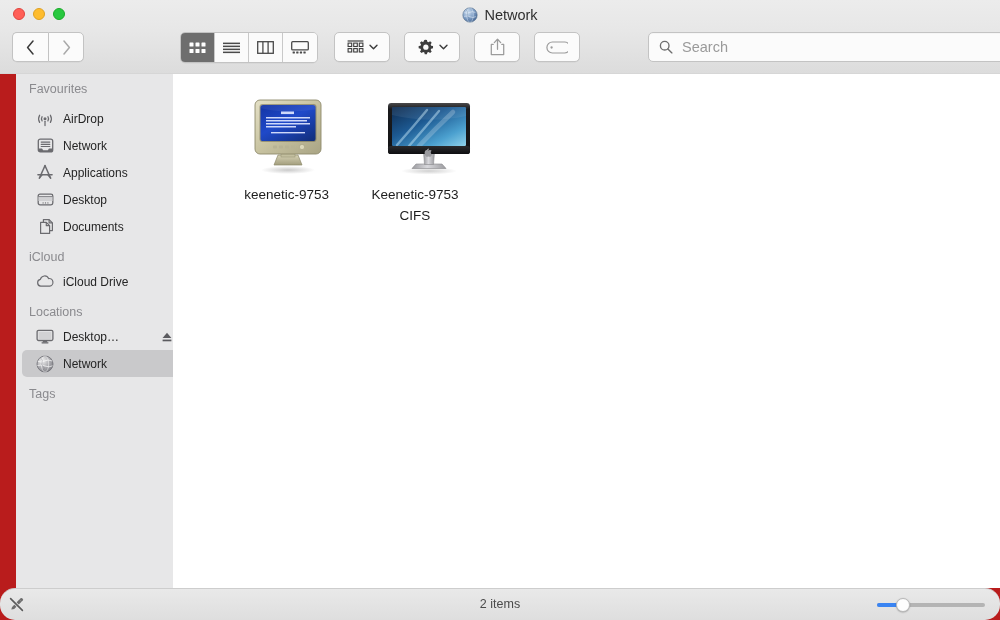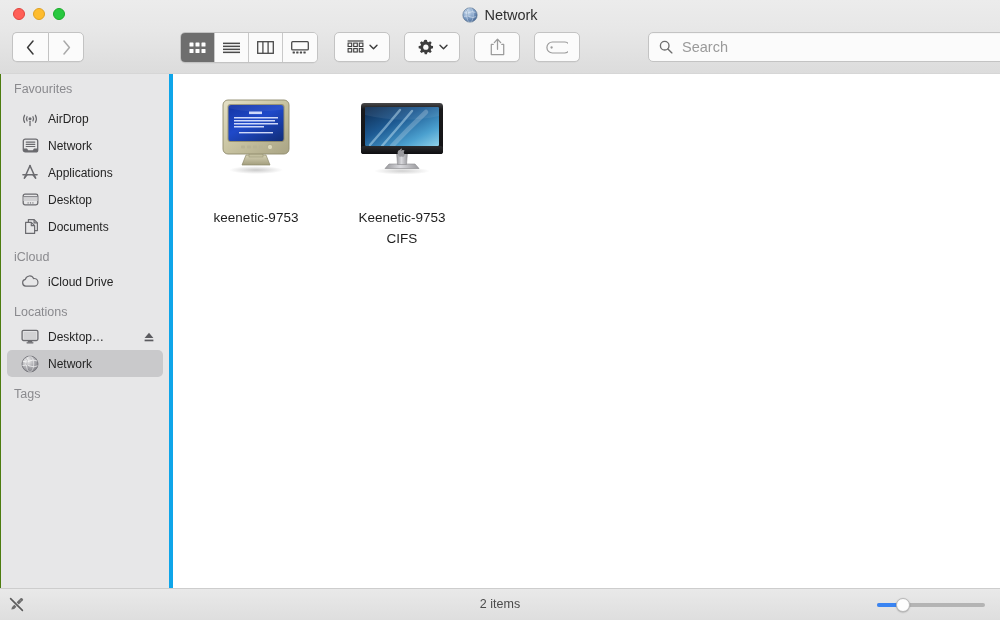--- a/index.html
+++ b/index.html
@@ -12,21 +12,21 @@
     height: 620px;
     overflow: hidden;
     font-family: "Liberation Sans", sans-serif;
     -webkit-font-smoothing: antialiased;
   }
 
   .window {
     position: relative;
     width: 1000px;
     height: 620px;
-    background: #4d7c0f;
+    background: #b91c1c;
     overflow: hidden;
   }
 
   
   .titlebar {
     position: absolute;
     left: 0; top: 0;
     width: 1000px;
     height: 74px;
     background: linear-gradient(to bottom, #ececec 0%, #e7e7e7 42%, #dcdcdc 99%, #c9c9c9 100%);
@@ -146,25 +146,25 @@
   }
   .search-ph {
     font-size: 14.5px;
     color: #9a9a9a;
     margin-left: 9px;
   }
 
   
   .sidebar {
     position: absolute;
-    left: 1px; top: 74px;
+    left: 16px; top: 74px;
     width: 172px;
     height: 514px;
     background: #e7e7e8;
-    border-right: 4px solid #0ea5e9;
+    border-right: 1px solid #0ea5e9;
     box-sizing: border-box;
     overflow: hidden;
   }
   .sb-section {
     font-size: 12.5px;
     color: #8a8a8e;
     padding: 0 0 0 13px;
     height: 31px;
     line-height: 31px;
     font-weight: 400;
@@ -216,23 +216,22 @@
     position: absolute;
     left: 0; top: 0;
     padding: 12px 0 0 10px;
     display: flex;
     gap: 0px;
   }
   .file-cell {
     width: 146px;
     display: flex;
     flex-direction: column;
-    align-items: center;
+    align-items: flex-end;
     padding-top: 4px;
-    gap: 23px;
   }
   .file-thumb {
     height: 86px;
     display: flex;
     align-items: flex-end;
     justify-content: center;
   }
   .file-label {
     margin-top: 8px;
     font-size: 13.5px;
@@ -244,20 +243,21 @@
   }
 
   
   .statusbar {
     position: absolute;
     left: 0; top: 588px;
     width: 1000px; height: 32px;
     background: linear-gradient(to bottom, #e9e9e9 0%, #dedede 100%);
     border-top: 1px solid #cdcdcd;
     box-sizing: border-box;
+    border-radius: 15px;
   }
   .status-text {
     position: absolute;
     left: 0; top: 0;
     width: 1000px;
     text-align: center;
     line-height: 31px;
     font-size: 12.5px;
     color: #4a4a4a;
   }

